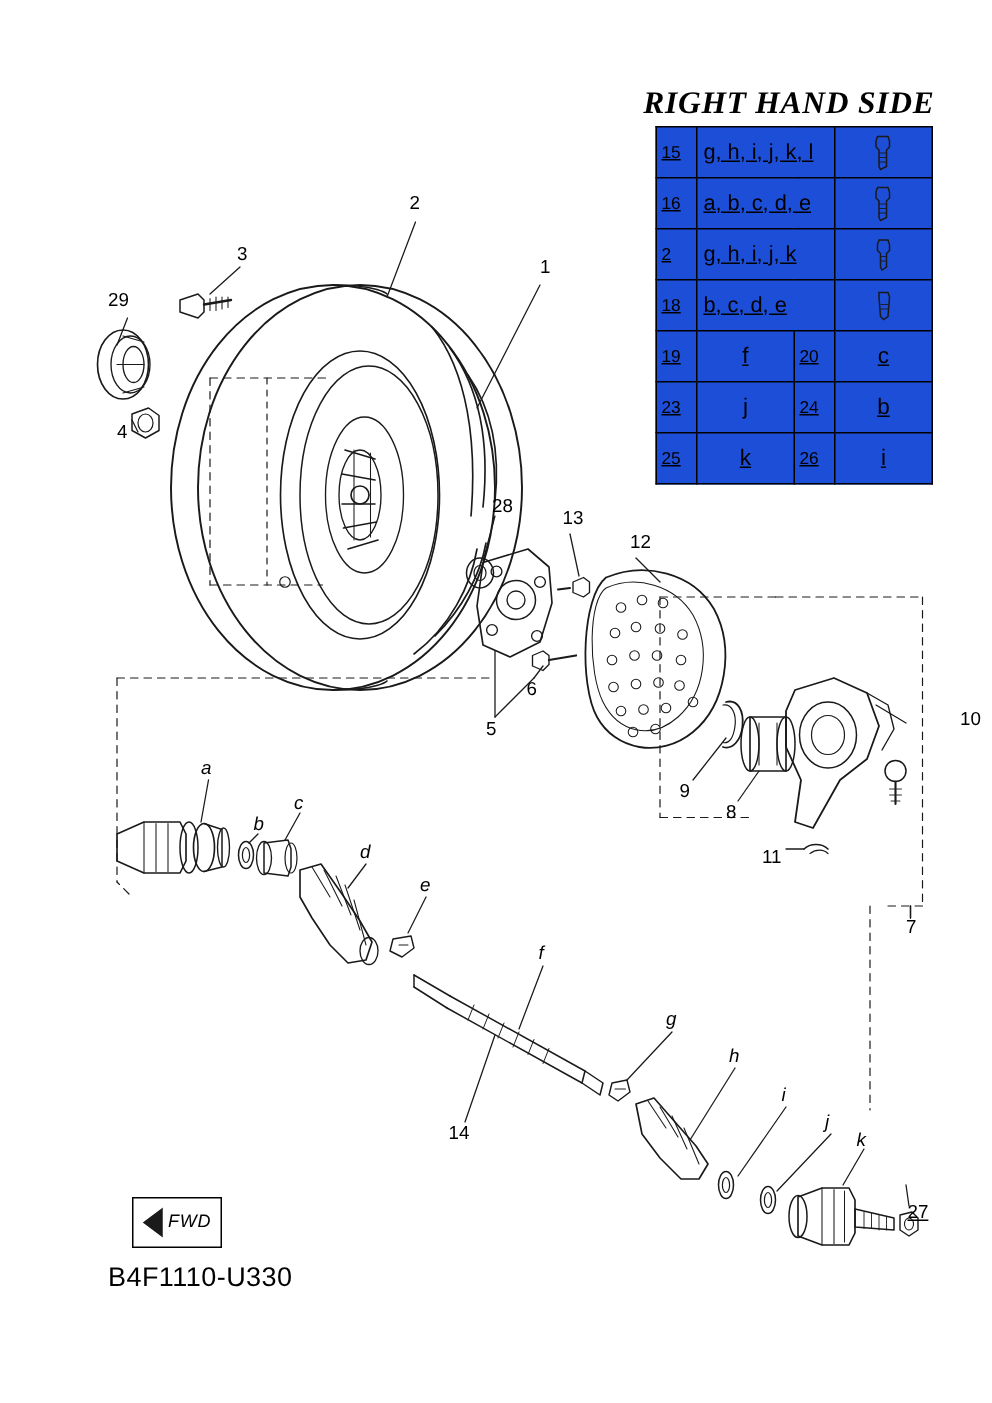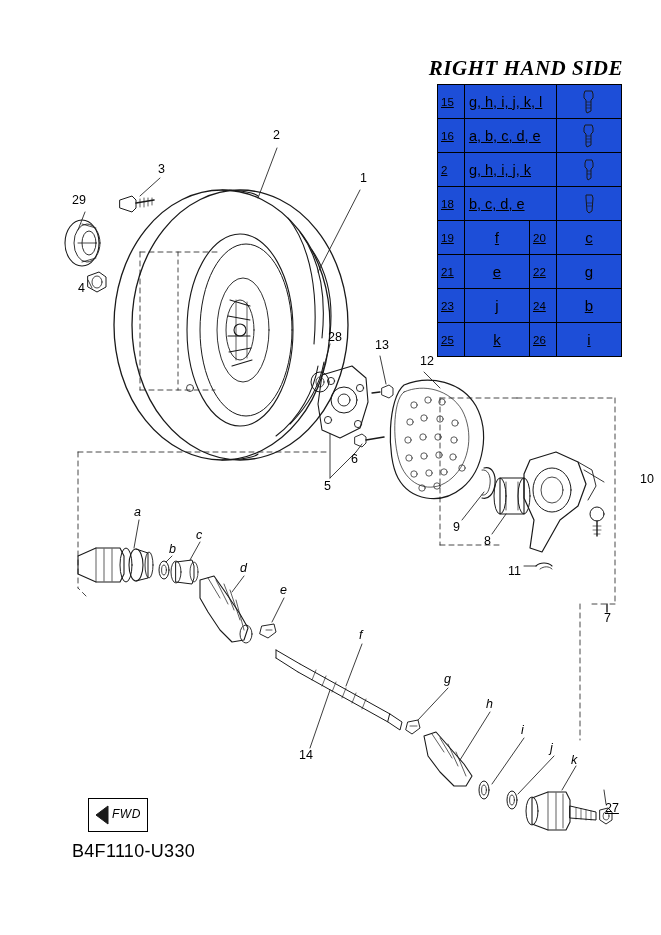--- a/index.html
+++ b/index.html
@@ -416,26 +416,20 @@
           </svg>
         </td>
       </tr>
       <tr>
         <td class="num">19</td>
         <td class="lbl">f</td>
         <td class="num">20</td>
         <td class="lbl">c</td>
       </tr>
       <tr>
-        <td class="num">21</td>
-        <td class="lbl">e</td>
-        <td class="num">22</td>
-        <td class="lbl">g</td>
-      </tr>
-      <tr>
         <td class="num">23</td>
         <td class="lbl">j</td>
         <td class="num">24</td>
         <td class="lbl">b</td>
       </tr>
       <tr>
         <td class="num">25</td>
         <td class="lbl">k</td>
         <td class="num">26</td>
         <td class="lbl">i</td>

